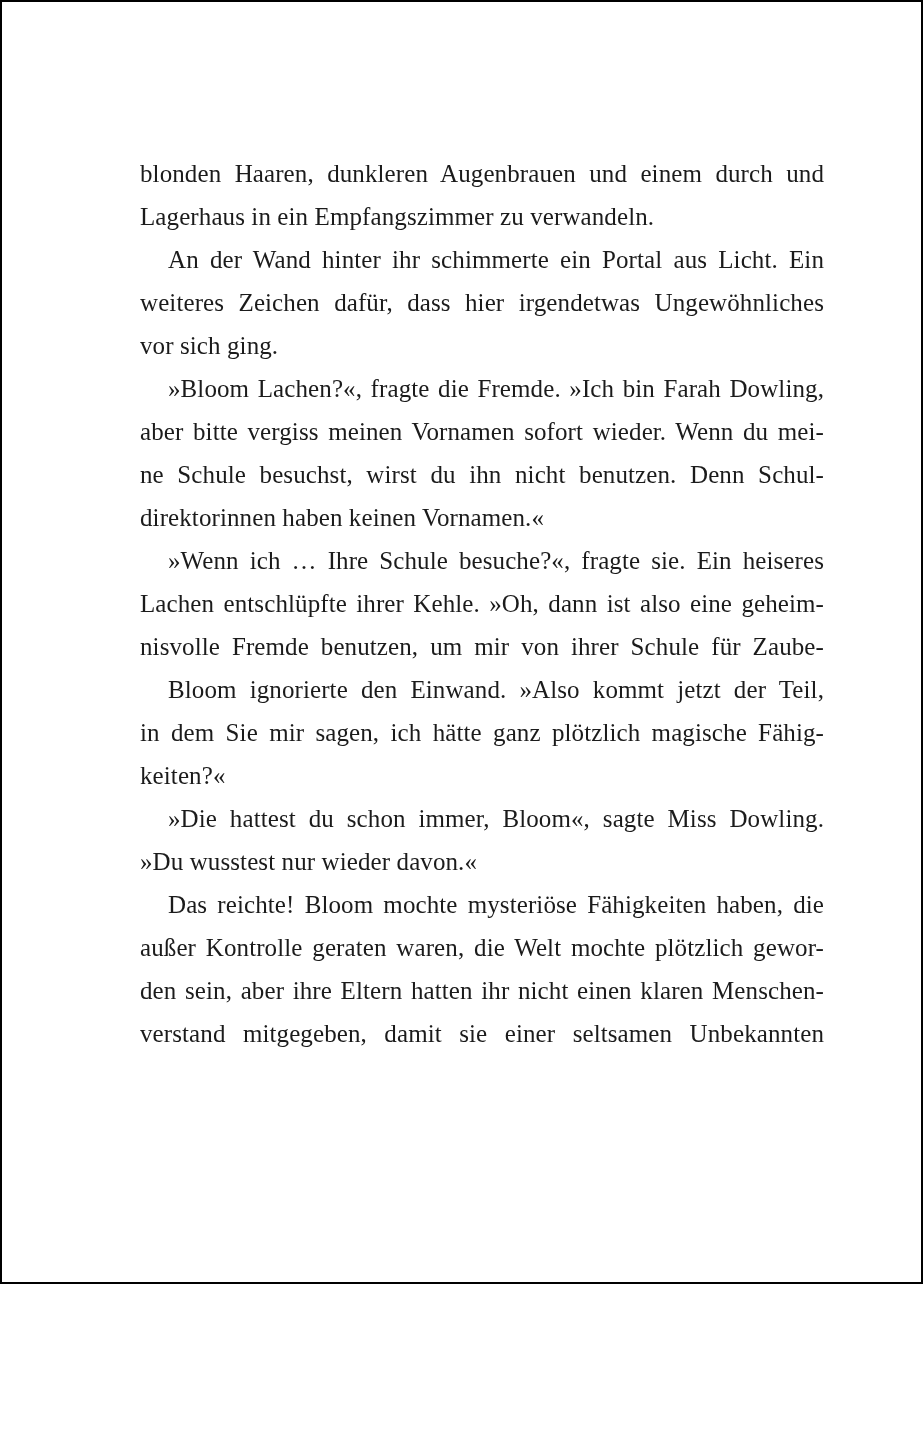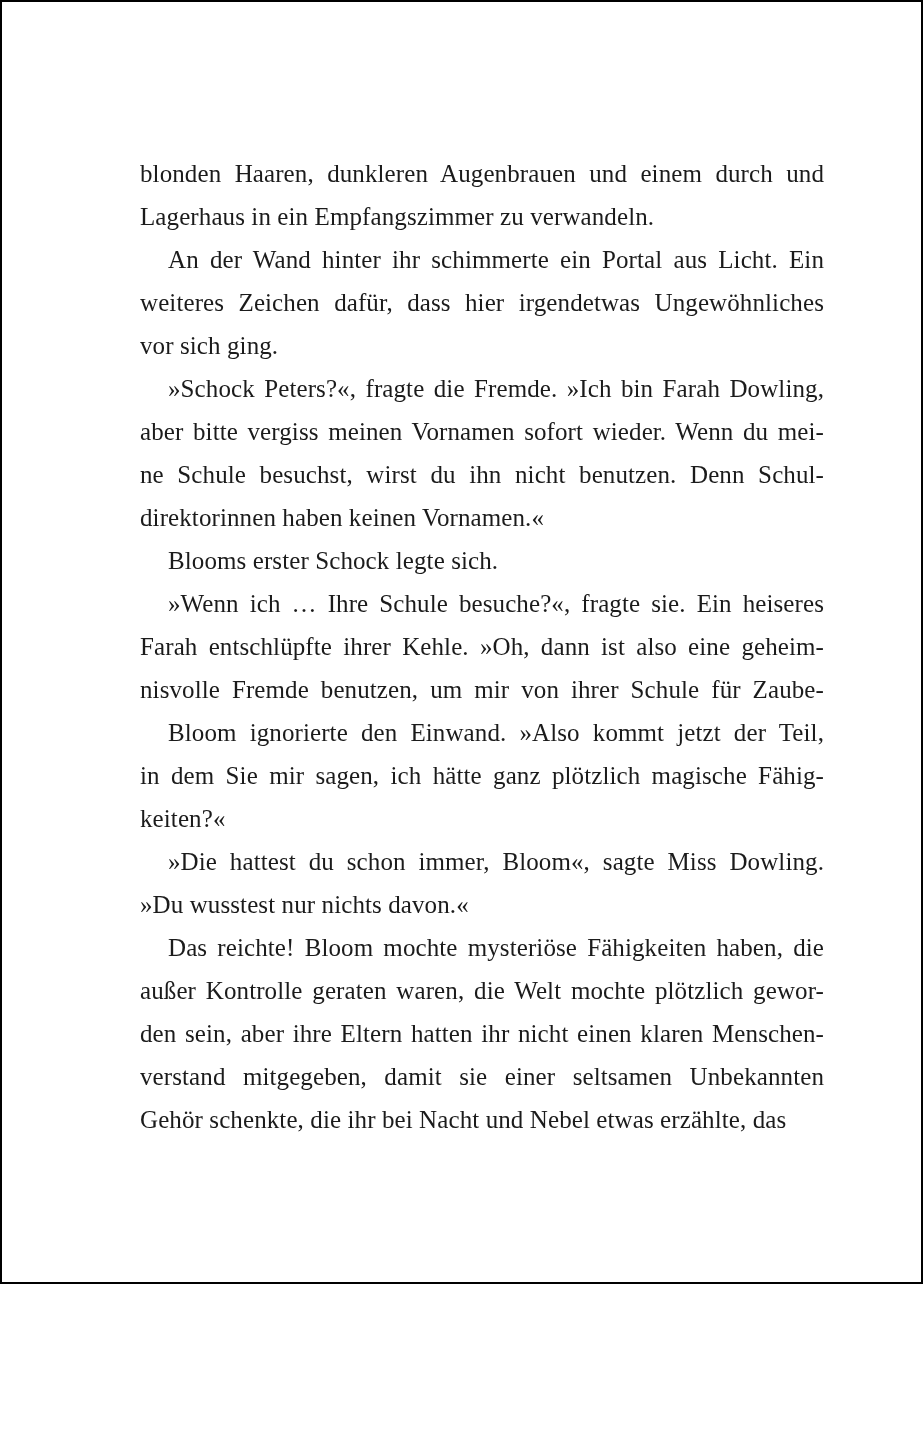--- a/index.html
+++ b/index.html
@@ -65,44 +65,40 @@
       <div class="paragraph">
         <div class="text-line fill">blonden Haaren, dunkleren Augenbrauen und einem durch und</div>
         <div class="text-line">Lagerhaus in ein Empfangszimmer zu verwandeln.</div>
       </div>
       <div class="paragraph">
         <div class="text-line fill indent">An der Wand hinter ihr schimmerte ein Portal aus Licht. Ein</div>
         <div class="text-line fill">weiteres Zeichen dafür, dass hier irgendetwas Ungewöhnliches</div>
         <div class="text-line">vor sich ging.</div>
       </div>
       <div class="paragraph">
-        <div class="text-line fill indent">»Schock Peters?«, fragte die Fremde. »Ich bin Farah Dowling,</div>
+        <div class="text-line fill indent">»Bloom Lachen?«, fragte die Fremde. »Ich bin Farah Dowling,</div>
         <div class="text-line fill">aber bitte vergiss meinen Vornamen sofort wieder. Wenn du mei-</div>
         <div class="text-line fill">ne Schule besuchst, wirst du ihn nicht benutzen. Denn Schul-</div>
         <div class="text-line">direktorinnen haben keinen Vornamen.«</div>
       </div>
       <div class="paragraph">
-        <div class="text-line indent">Blooms erster Schock legte sich.</div>
-      </div>
-      <div class="paragraph">
         <div class="text-line fill indent">»Wenn ich … Ihre Schule besuche?«, fragte sie. Ein heiseres</div>
-        <div class="text-line fill">Farah entschlüpfte ihrer Kehle. »Oh, dann ist also eine geheim-</div>
+        <div class="text-line fill">Lachen entschlüpfte ihrer Kehle. »Oh, dann ist also eine geheim-</div>
         <div class="text-line fill">nisvolle Fremde benutzen, um mir von ihrer Schule für Zaube-</div>
       </div>
       <div class="paragraph">
         <div class="text-line fill indent">Bloom ignorierte den Einwand. »Also kommt jetzt der Teil,</div>
         <div class="text-line fill">in dem Sie mir sagen, ich hätte ganz plötzlich magische Fähig-</div>
         <div class="text-line">keiten?«</div>
       </div>
       <div class="paragraph">
         <div class="text-line fill indent">»Die hattest du schon immer, Bloom«, sagte Miss Dowling.</div>
-        <div class="text-line">»Du wusstest nur nichts davon.«</div>
+        <div class="text-line">»Du wusstest nur wieder davon.«</div>
       </div>
       <div class="paragraph">
         <div class="text-line fill indent">Das reichte! Bloom mochte mysteriöse Fähigkeiten haben, die</div>
         <div class="text-line fill">außer Kontrolle geraten waren, die Welt mochte plötzlich gewor-</div>
         <div class="text-line fill">den sein, aber ihre Eltern hatten ihr nicht einen klaren Menschen-</div>
         <div class="text-line fill">verstand mitgegeben, damit sie einer seltsamen Unbekannten</div>
-        <div class="text-line">Gehör schenkte, die ihr bei Nacht und Nebel etwas erzählte, das</div>
       </div>
     </div>
   <div class="page-number">10</div>
 </div>
 
 </body></html>

